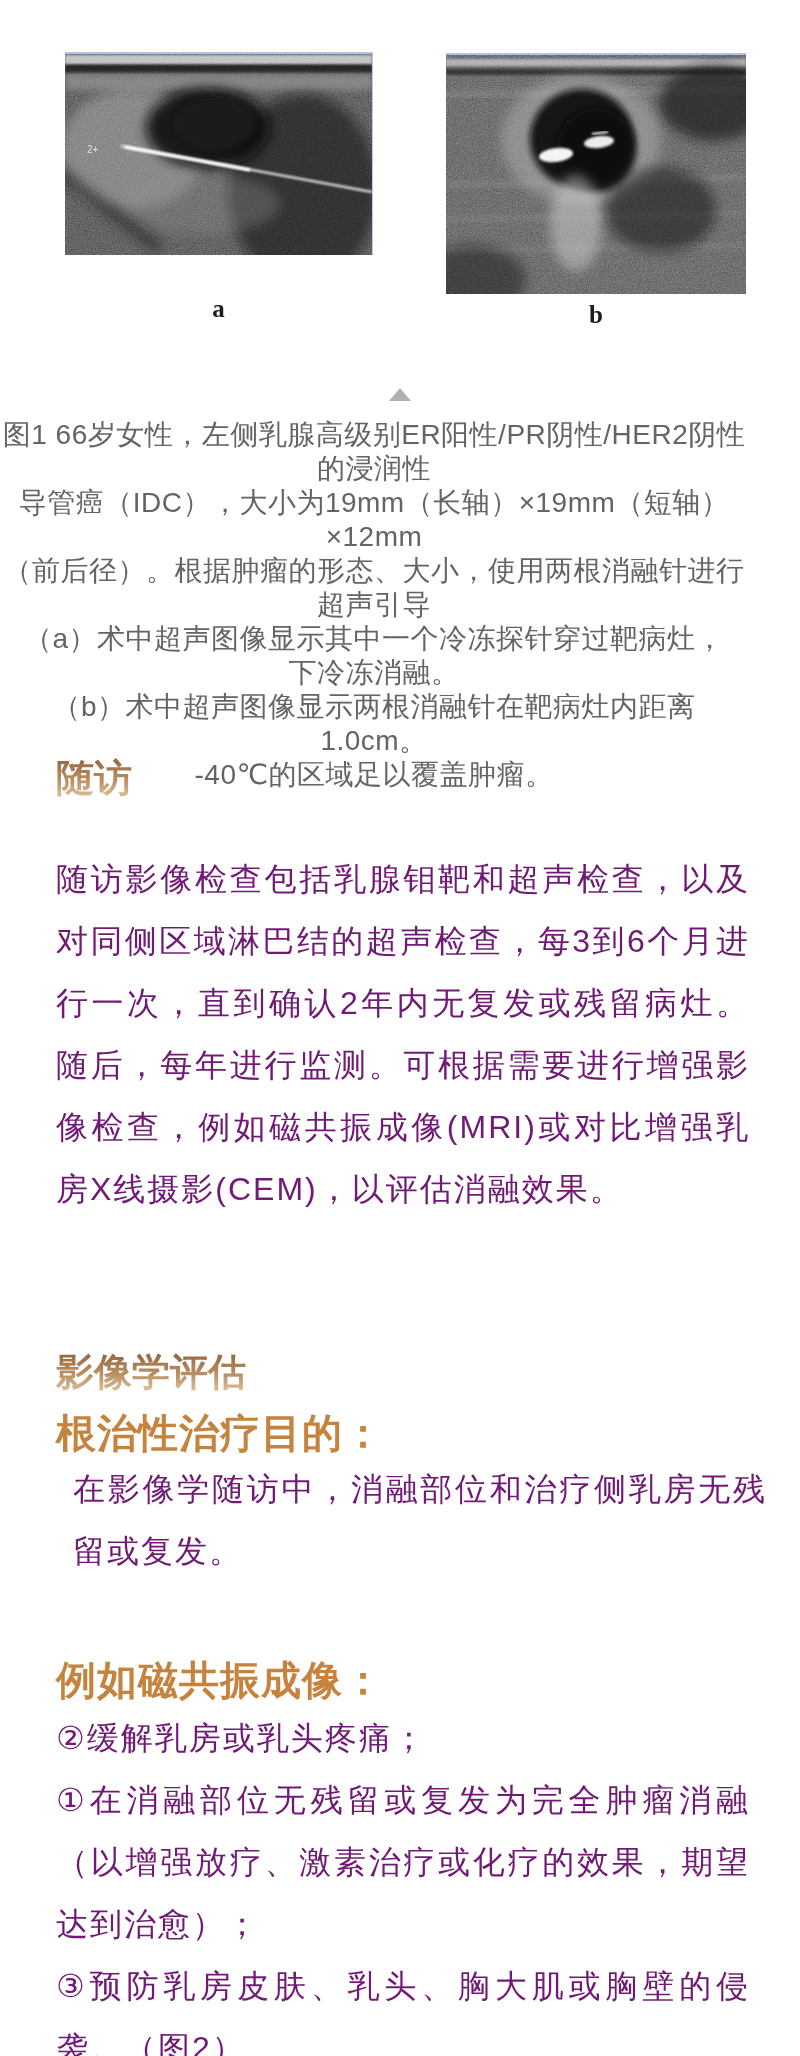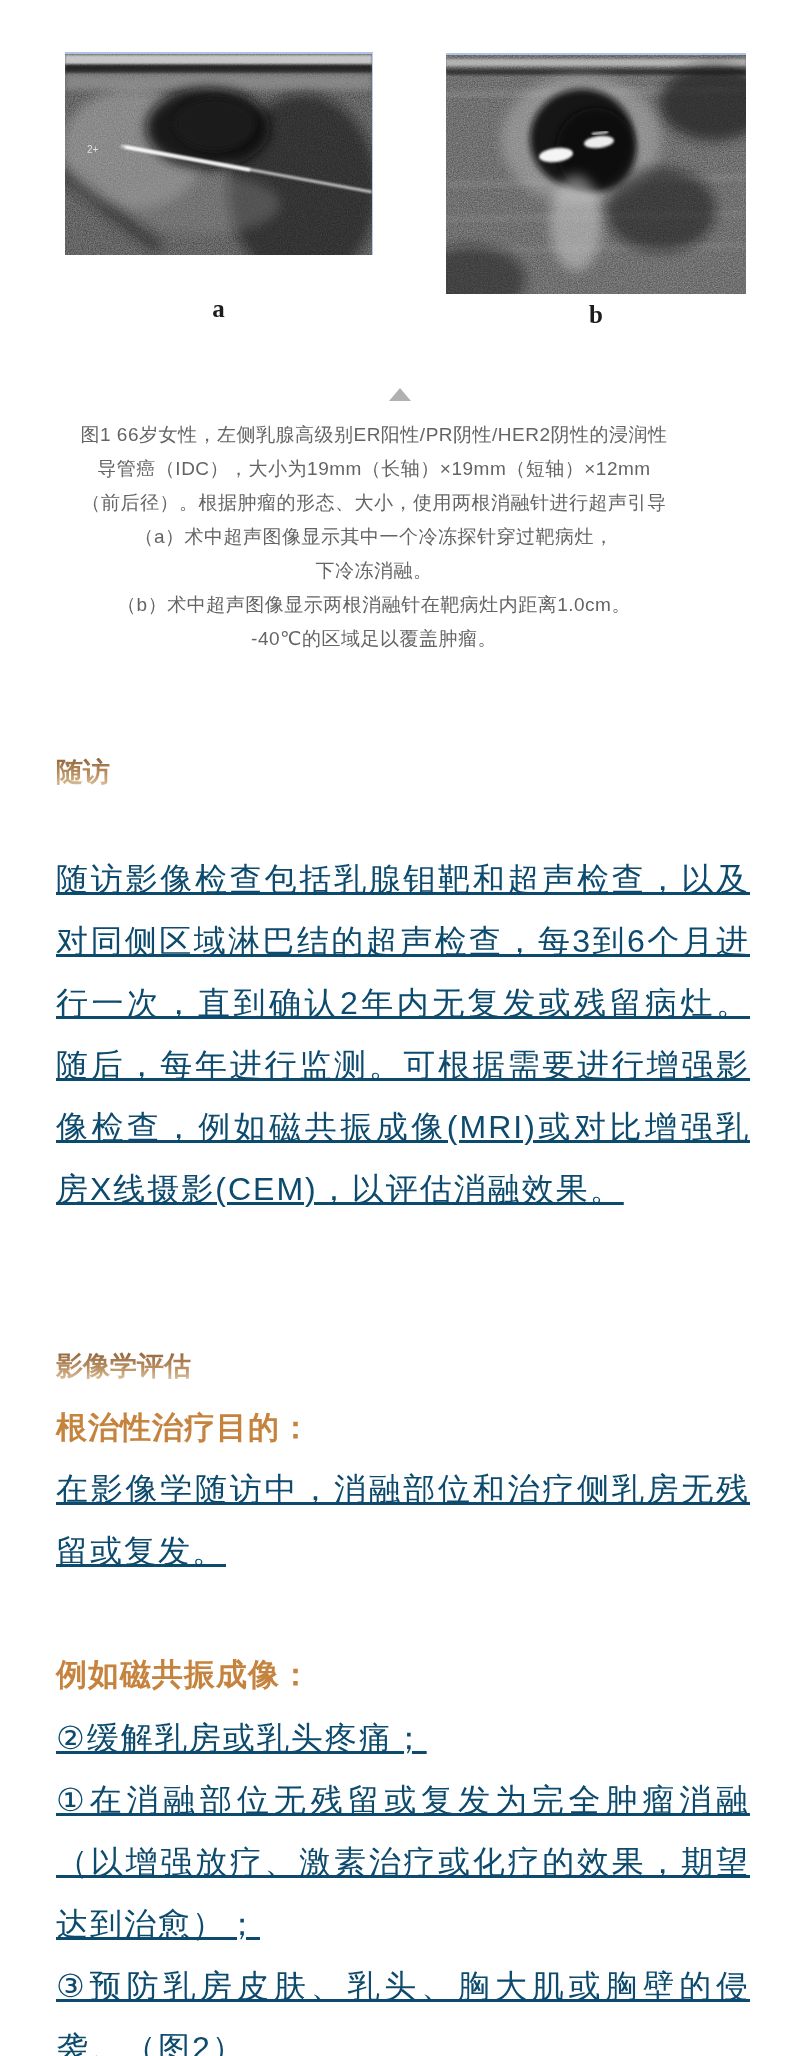--- a/index.html
+++ b/index.html
@@ -24,50 +24,50 @@
   .panel-label-b{left:446px;width:300px;top:301px;}
   
   .triangle-up{
     position:absolute;left:389px;top:388px;width:0;height:0;
     border-left:11px solid transparent;border-right:11px solid transparent;
     border-bottom:13px solid #b0b0b0;
   }
   
   .caption{
     position:absolute;left:0;top:418px;width:748px;
-    text-align:center;color:#646464;font-size:19px;line-height:34px;
+    text-align:center;color:#646464;font-size:28px;line-height:34px;
     letter-spacing:0.5px;
   }
   
   .gold-heading{
     position:absolute;left:56px;
     font-family:Liberation Sans, sans-serif;
-    font-weight:bold;font-size:27px;line-height:1.1;
+    font-weight:bold;font-size:38px;line-height:1.1;
     background:linear-gradient(180deg,#92653d 0%,#bb9265 55%,#e0c8a4 100%);
     -webkit-background-clip:text;background-clip:text;
     color:#b08a5a;-webkit-text-fill-color:transparent;
   }
   .h-followup{top:758px;}
   .h-imaging{top:1352px;}
   .sub-heading{
     position:absolute;left:56px;
-    font-weight:bold;font-size:31px;line-height:1.15;color:#c6833e;
+    font-weight:bold;font-size:40px;line-height:1.15;color:#c6833e;
     letter-spacing:1px;
   }
   .sub-radical{top:1410px;}
   .sub-palliative{top:1657px;}
   
   .body-block{
     position:absolute;left:56px;width:694px;
-    font-size:32px;line-height:62px;color:#0c4a6e;
-    text-align:justify;letter-spacing:2px;text-decoration:underline;
+    font-size:32px;line-height:62px;color:#701a75;
+    text-align:justify;letter-spacing:2px;
   }
   .body-block p{margin:0;padding:0;}
   .p-followup{top:848px;}
-  .p-radical{top:1458px;}
+  .p-radical{top:1458px;margin-left:17px;}
   .p-palliative{top:1707px;}
 </style>
 </head>
 <body>
 
 <div id="page">
 
   <div class="us us-a">
     <svg viewBox="0 0 307 201" preserveAspectRatio="none">
       <defs>

